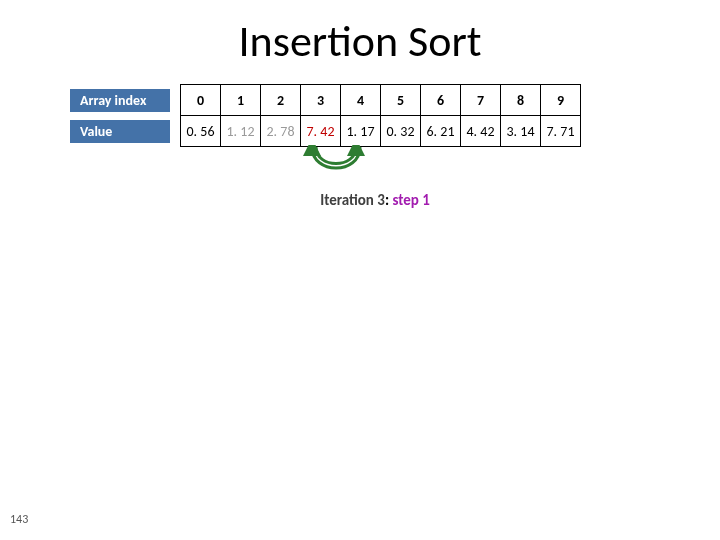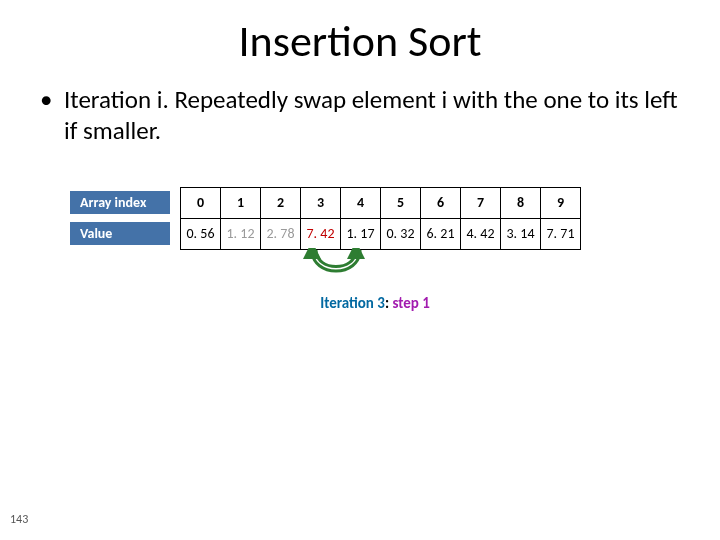--- a/index.html
+++ b/index.html
@@ -70,39 +70,36 @@
   .v-black { color: #000; font-weight: bold; }
   .v-gray  { color: #9a9a9a; font-weight: bold; }
   .v-red   { color: #c00000; font-weight: bold; }
   .swap-svg { display:block; margin-left:228px; margin-top:-2px; }
   .caption {
     text-align: center;
     font-size: 15px;
     margin-top: 6px;
     font-weight: bold;
   }
-  .caption .iter { color: #0369a1; }
+  .caption .iter { color: #404040; }
   .caption .step { color: #a21caf; }
   .pagenum {
     position: absolute;
     left: 10px;
     bottom: 14px;
     font-size: 12px;
     color: #555;
   }
 </style>
 </head>
 <body>
 
 <h1 class="title">Insertion Sort</h1>
 
 <ul class="slide">
-  <li>
-    <span>Iteration i.  Repeatedly swap element i with the one to its left if smaller.</span>
-  </li>
 </ul>
 
 <div class="table-wrap">
   <table>
     <tbody>
         <tr>
       <th class="rowlabel"><span class="rowlabel-inner">Array index</span></th>
       <th class="cell">0</th>
       <th class="cell">1</th>
       <th class="cell">2</th>

